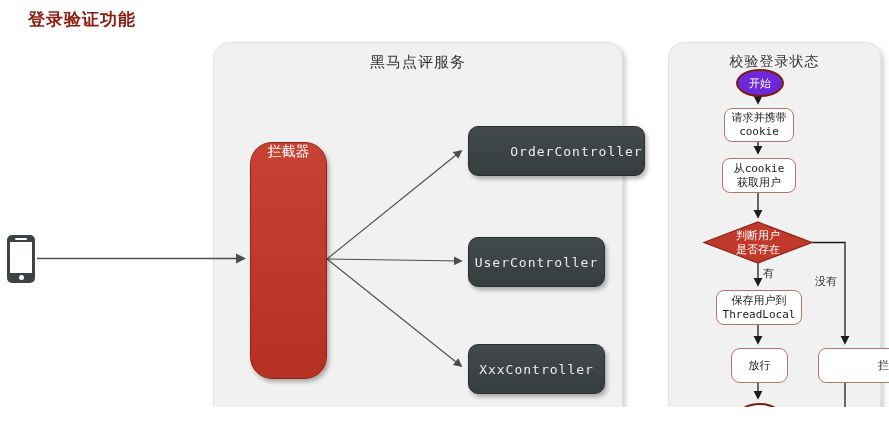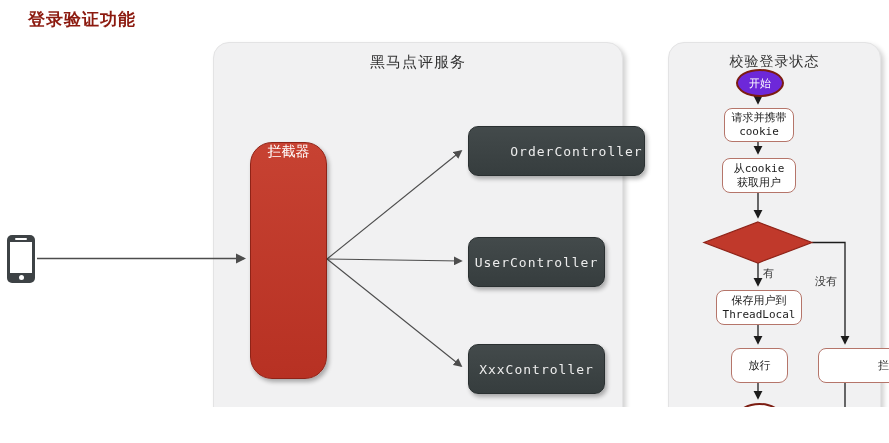--- a/index.html
+++ b/index.html
@@ -116,20 +116,24 @@
   <div class="flow-node node-request">
     <span>请求并携带</span>
     <span class="mono">cookie</span>
   </div>
 
   <div class="flow-node node-session">
     <span><span>从</span><span class="mono">cookie</span></span>
     <span>获取用户</span>
   </div>
 
+  <div class="diamond-label">
+    <div>判断用户</div>
+    <div>是否存在</div>
+  </div>
 
   <div class="branch-label label-yes">有</div>
   <div class="branch-label label-no">没有</div>
 
   <div class="flow-node node-save">
     <span>保存用户到</span>
     <span class="mono">ThreadLocal</span>
   </div>
 
   <div class="flow-node node-pass">

